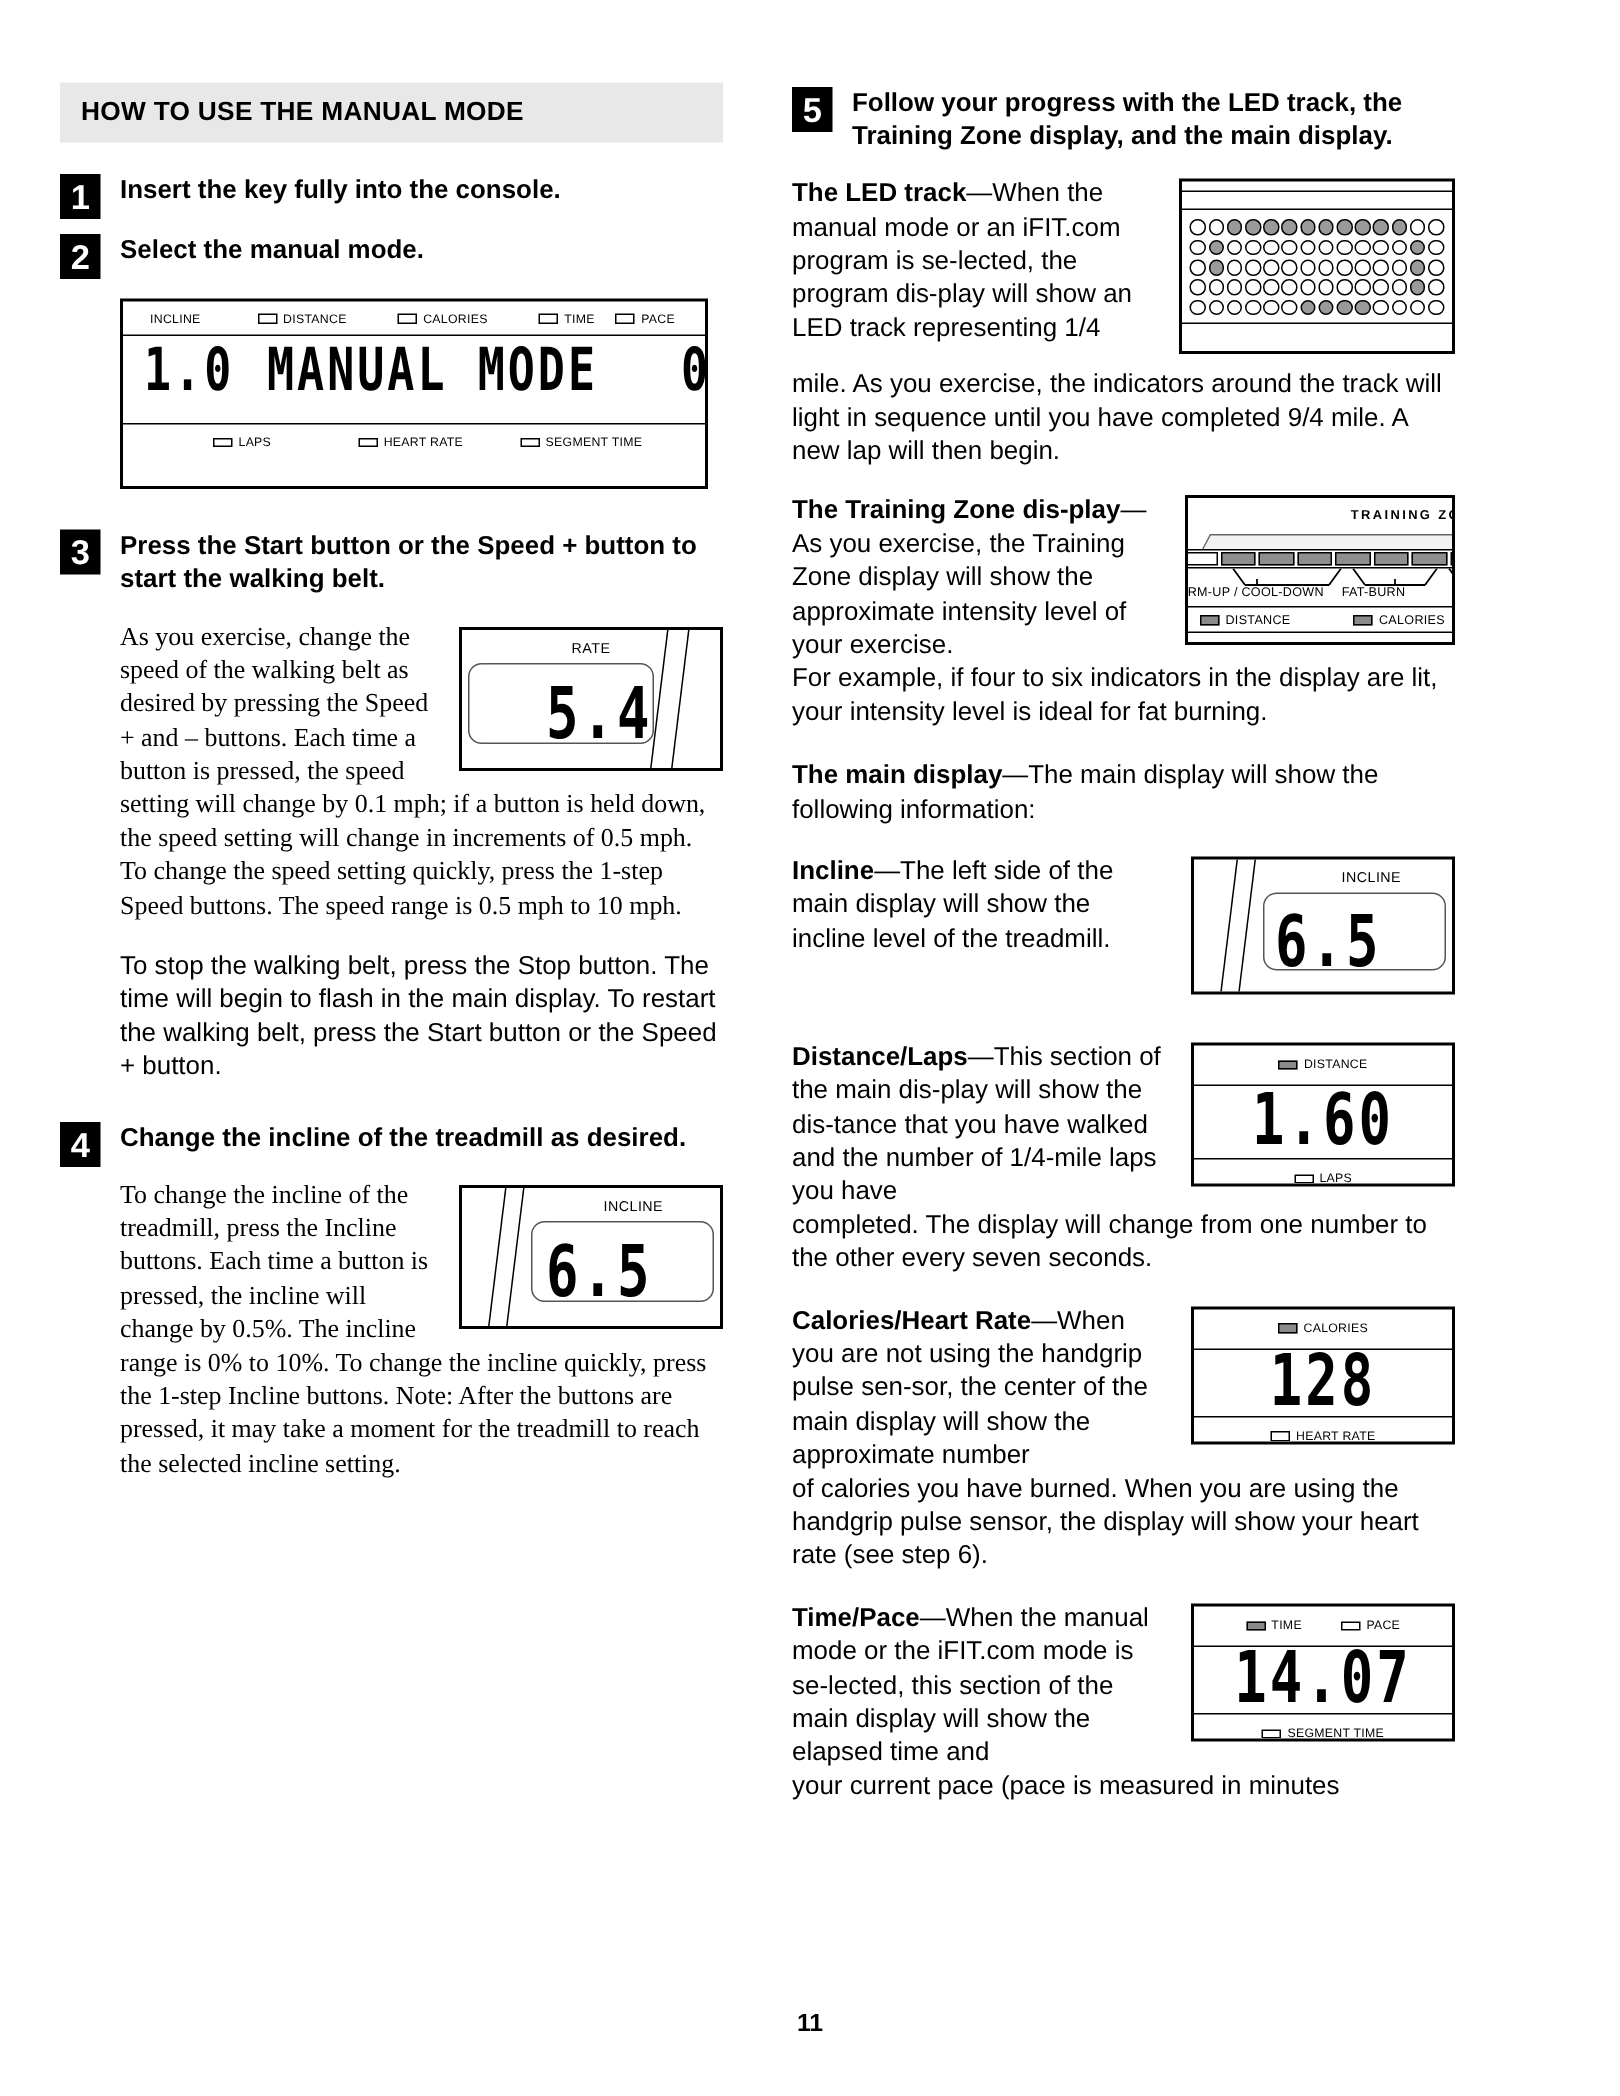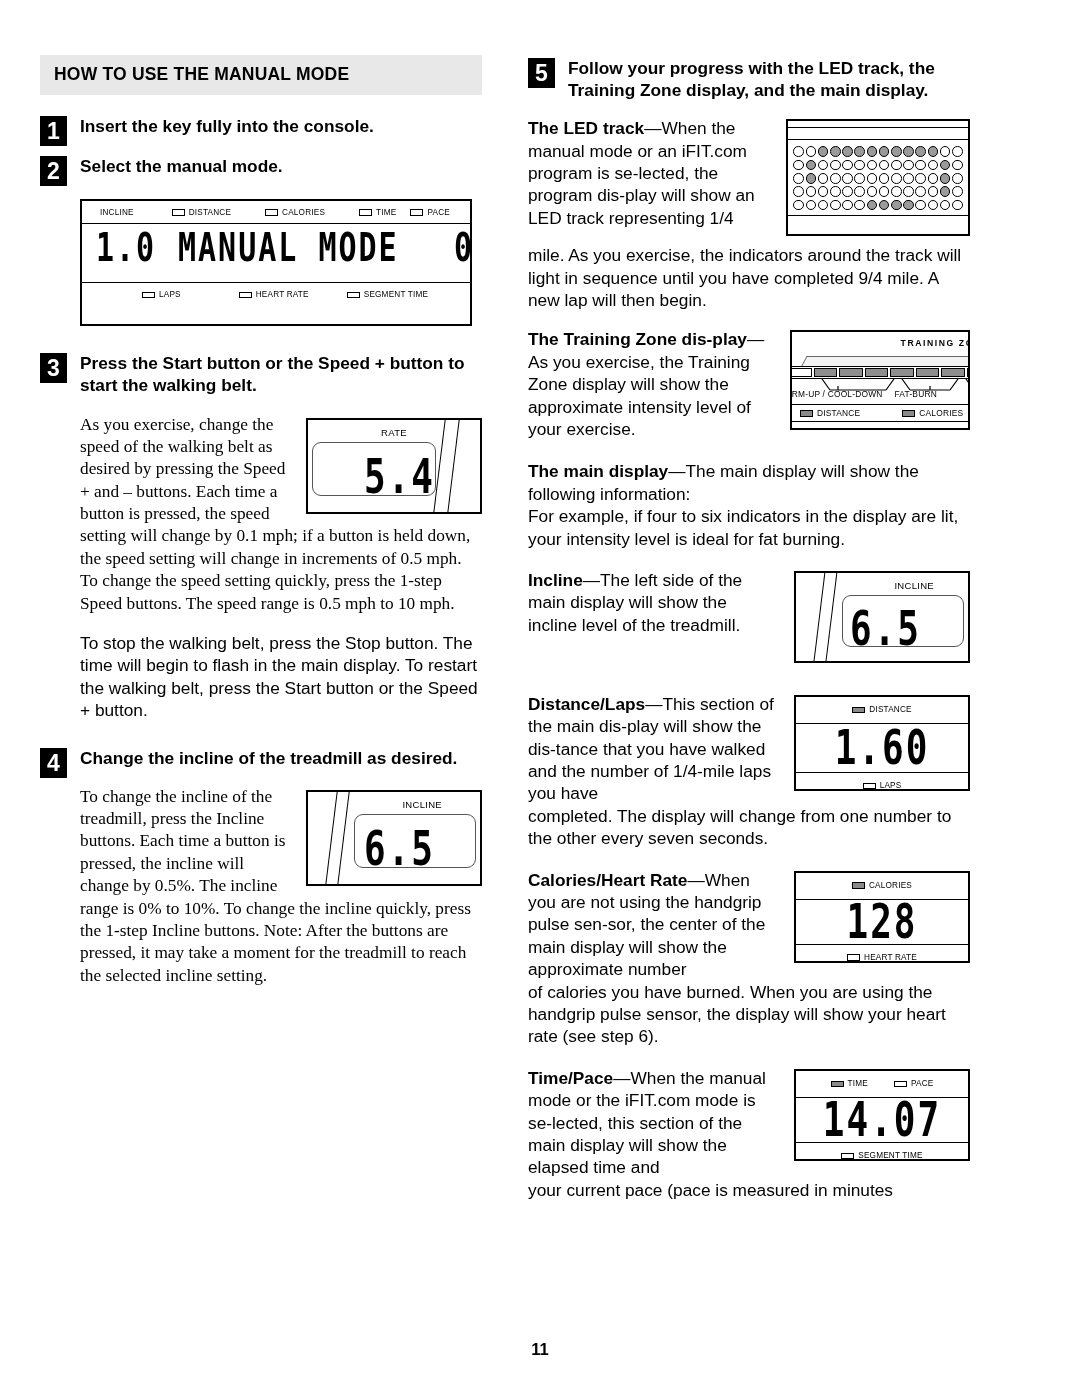--- a/index.html
+++ b/index.html
@@ -582,23 +582,23 @@
                 <span>DISTANCE</span>
             </span>
             <span class="md-tag t2">
               <span class="ind on"></span>
                 <span>CALORIES</span>
             </span>
           </div>
         </div>
         <p class="body" style="margin-top:0"><span class="lbl">The Training Zone dis-play</span><span>—</span><span>As you exercise, the Training Zone display will show the approximate intensity level of your exercise.</span></p>
       </div>
+      <p class="body" style="margin-top:0">For example, if four to six indicators in the display are lit, your intensity level is ideal for fat burning.</p>
+
       <p class="body" style="margin-top:20px"><span class="lbl">The main display</span><span>—</span><span>The main display will show the following information:</span></p>
-
-      <p class="body" style="margin-top:0">For example, if four to six indicators in the display are lit, your intensity level is ideal for fat burning.</p>
 
       <div class="clearfix" style="margin-top:19px">
         <div class="disp float-right-rc" style="width:176px;height:92px;">
           <div class="cap plain" style="justify-content:flex-end; padding-right:34px;">INCLINE</div>
           <div class="lens" style="left:46px; right:4px; top:22px; height:50px;"></div>
           <div class="screen" style="height:60px; justify-content:flex-start; padding-left:54px;">
             <span class="lcd">6.5</span>
           </div>
           <div class="tear" style="left:18px;">
             <i style="left:4px;"></i>

